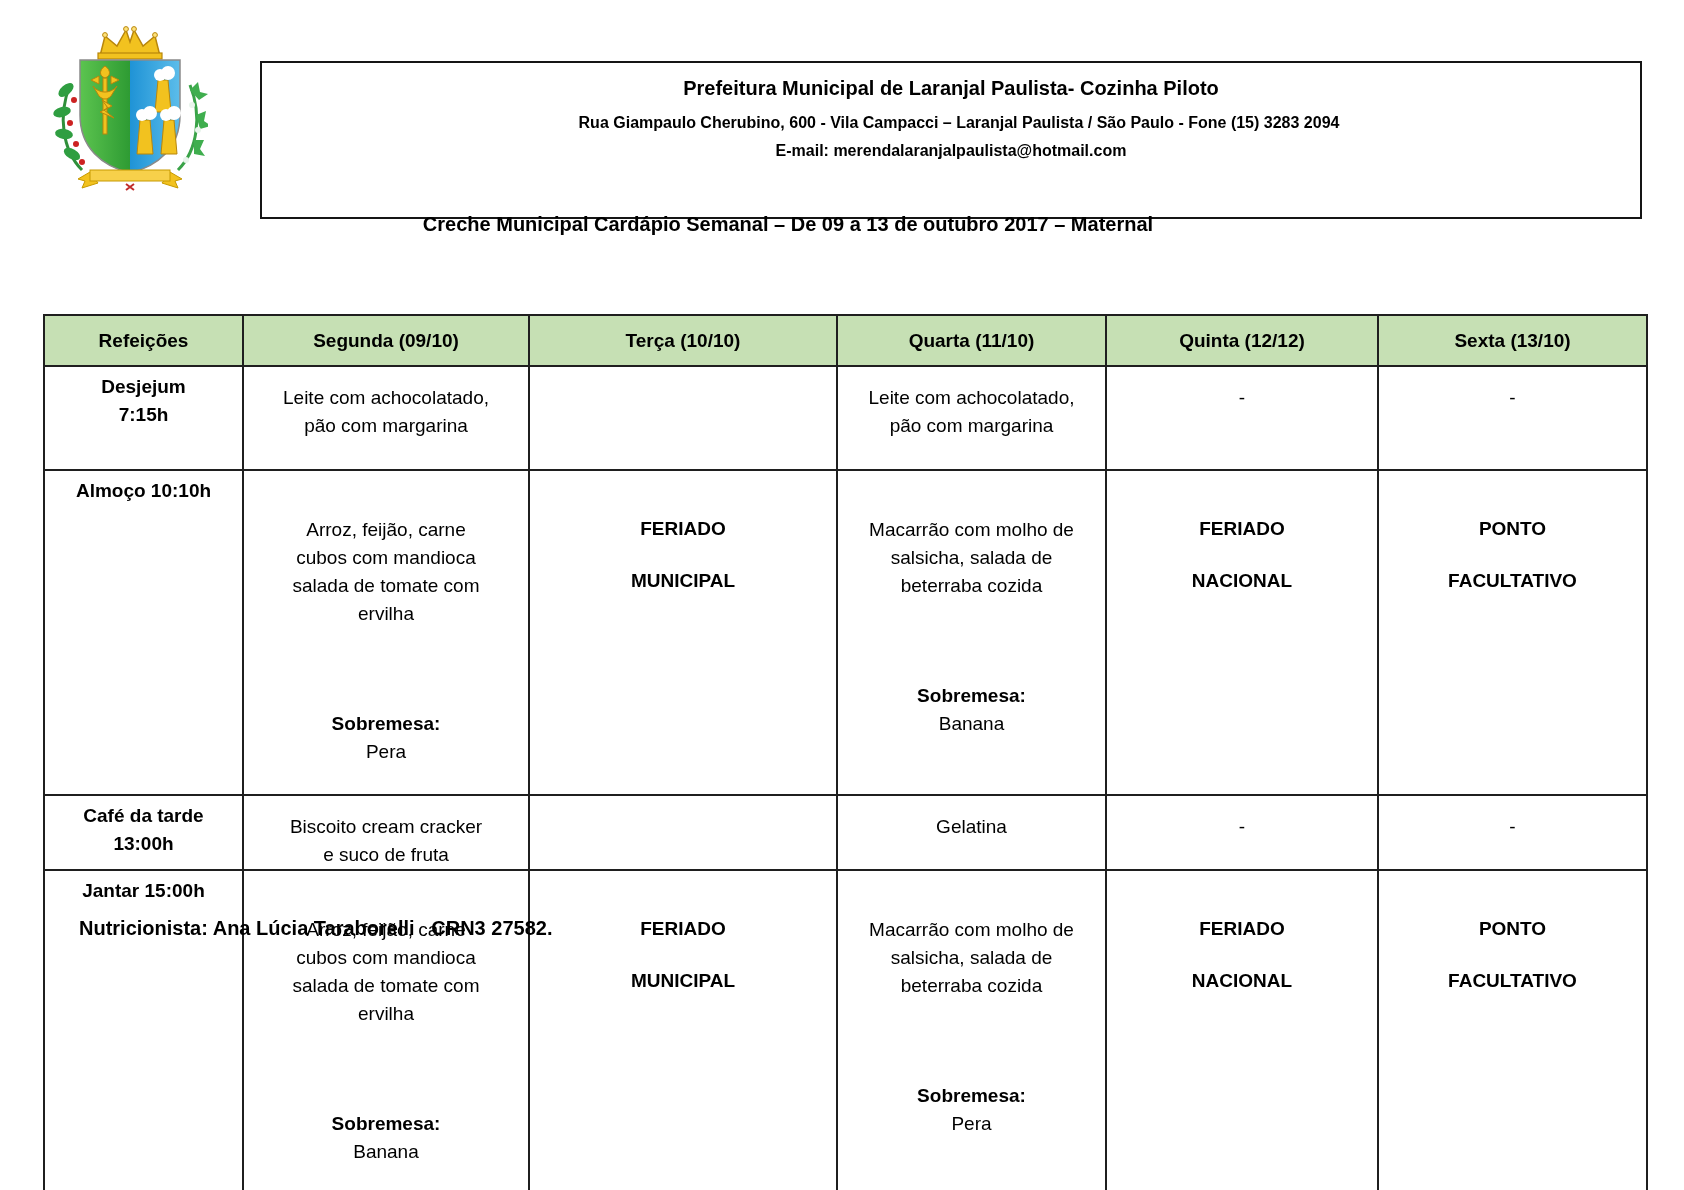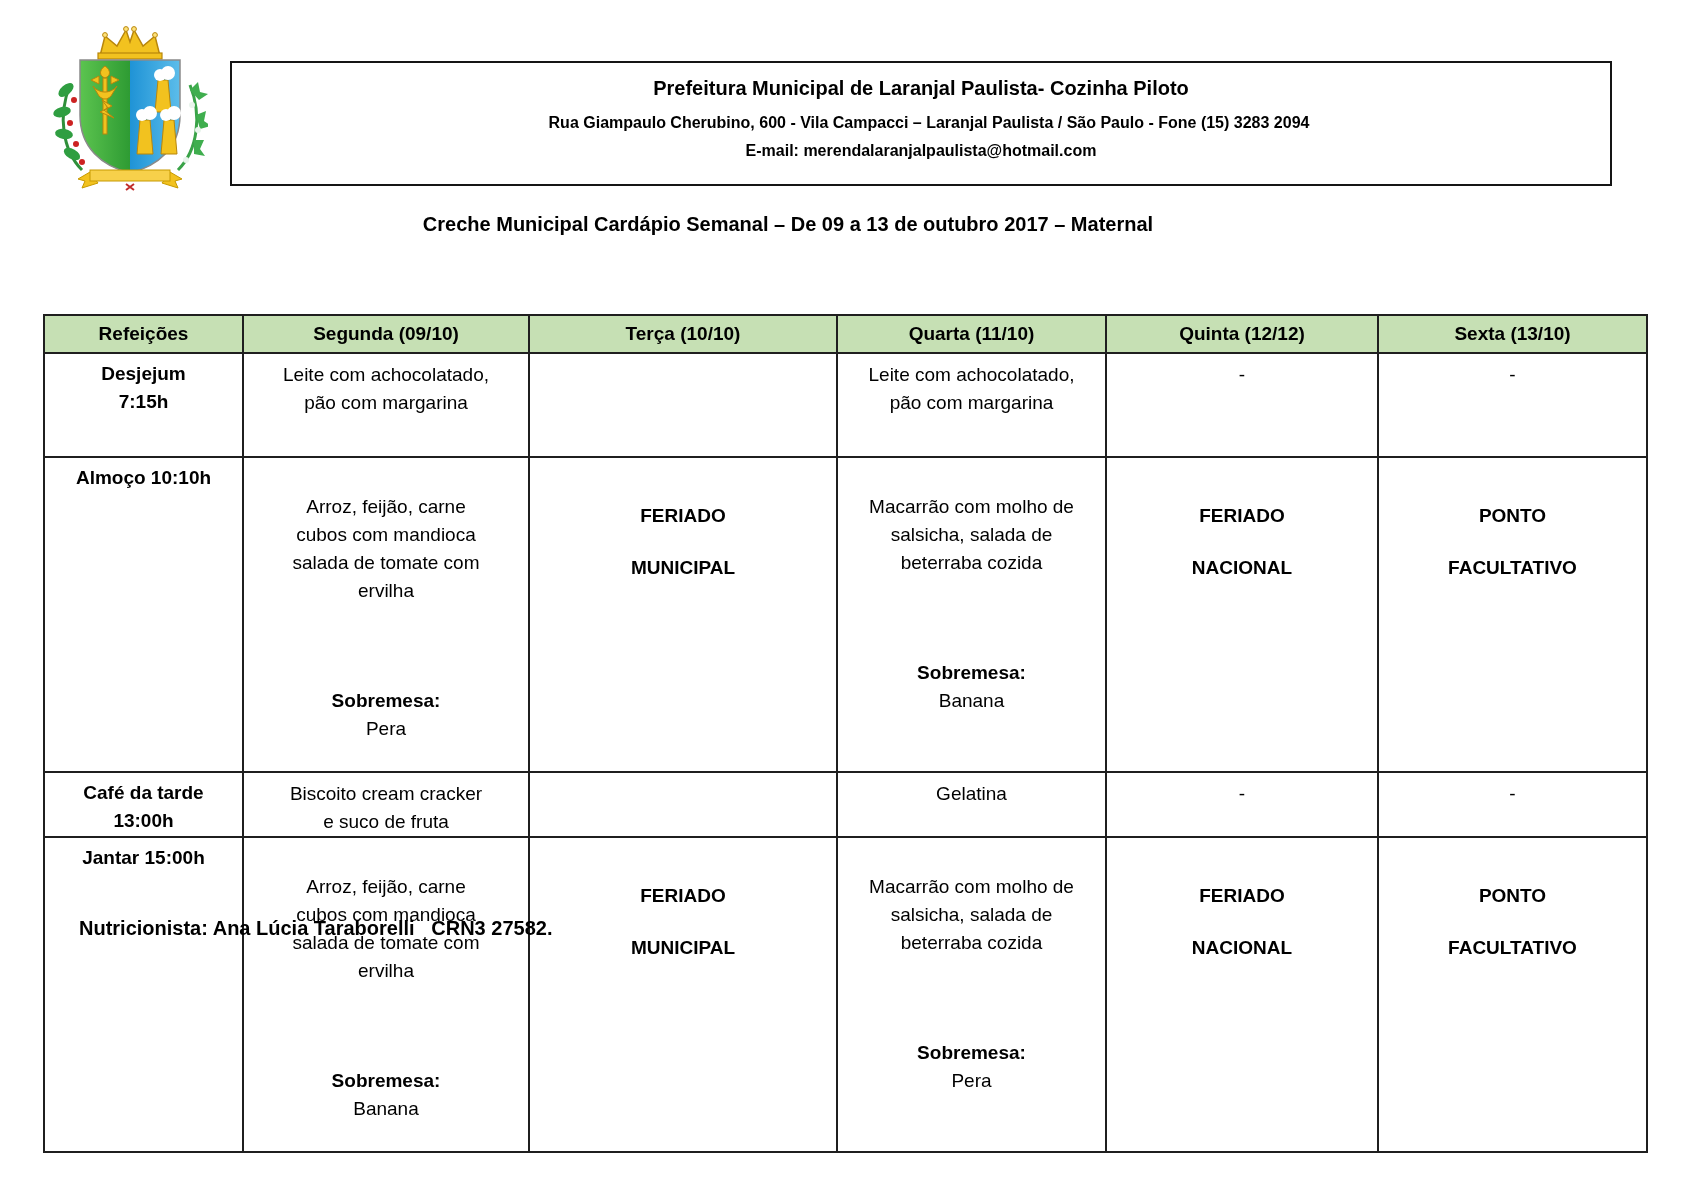--- a/index.html
+++ b/index.html
@@ -5,49 +5,49 @@
   html,body { margin:0; padding:0; background:#ffffff; }
   body {
     width:1684px; height:1190px; position:relative;
     font-family:"Liberation Sans", sans-serif; color:#000;
   }
   .page { position:absolute; inset:0; background:#fff; }
 
   .logo { position:absolute; left:52px; top:20px; width:156px; height:172px; }
 
   .org-box {
-    position:absolute; left:230px; top:61px; width:1382px; height:125px;
+    position:absolute; left:260px; top:61px; width:1382px; height:158px;
     border:2px solid #151515; box-sizing:border-box; text-align:center;
   }
   .org-title   { margin-top:14px; font-size:20px; font-weight:bold; }
   .org-address { margin-top:14px; font-size:16px; font-weight:bold;padding-left:16px; }
   .org-email   { margin-top:10px; font-size:16px; font-weight:bold; }
 
   .doc-title {
     position:absolute; left:43px; top:213px; width:1490px;
     text-align:center; font-size:20px; font-weight:bold;
   }
 
   table.menu {
     position:absolute; left:43px; top:314px;
     border-collapse:collapse; table-layout:fixed;
   }
   .menu th, .menu td {
     border:2px solid #1f1f1f; box-sizing:border-box;
     text-align:center; overflow:hidden;
   }
   .menu th {
-    background:#c6e0b4; font-size:19px; font-weight:bold; height:38px;
+    background:#c6e0b4; font-size:19px; font-weight:bold; height:51px;
   }
   td.meal {
     font-weight:bold; font-size:19px; vertical-align:top;
     padding-top:6px; white-space:pre-line; line-height:28px;
   }
   td.cell {
-    font-size:19px; vertical-align:top; padding:7px 4px 0 4px;
+    font-size:19px; vertical-align:top; padding:17px 4px 0 4px;
     white-space:pre-line; line-height:28px;
   }
   td.holiday {
     font-weight:bold; padding-top:45px; line-height:26px;
   }
   .sobremesa { margin-top:26px; }
   .sob-label { font-weight:bold; }
 
   .footer {
     position:absolute; left:55px; top:917px;

